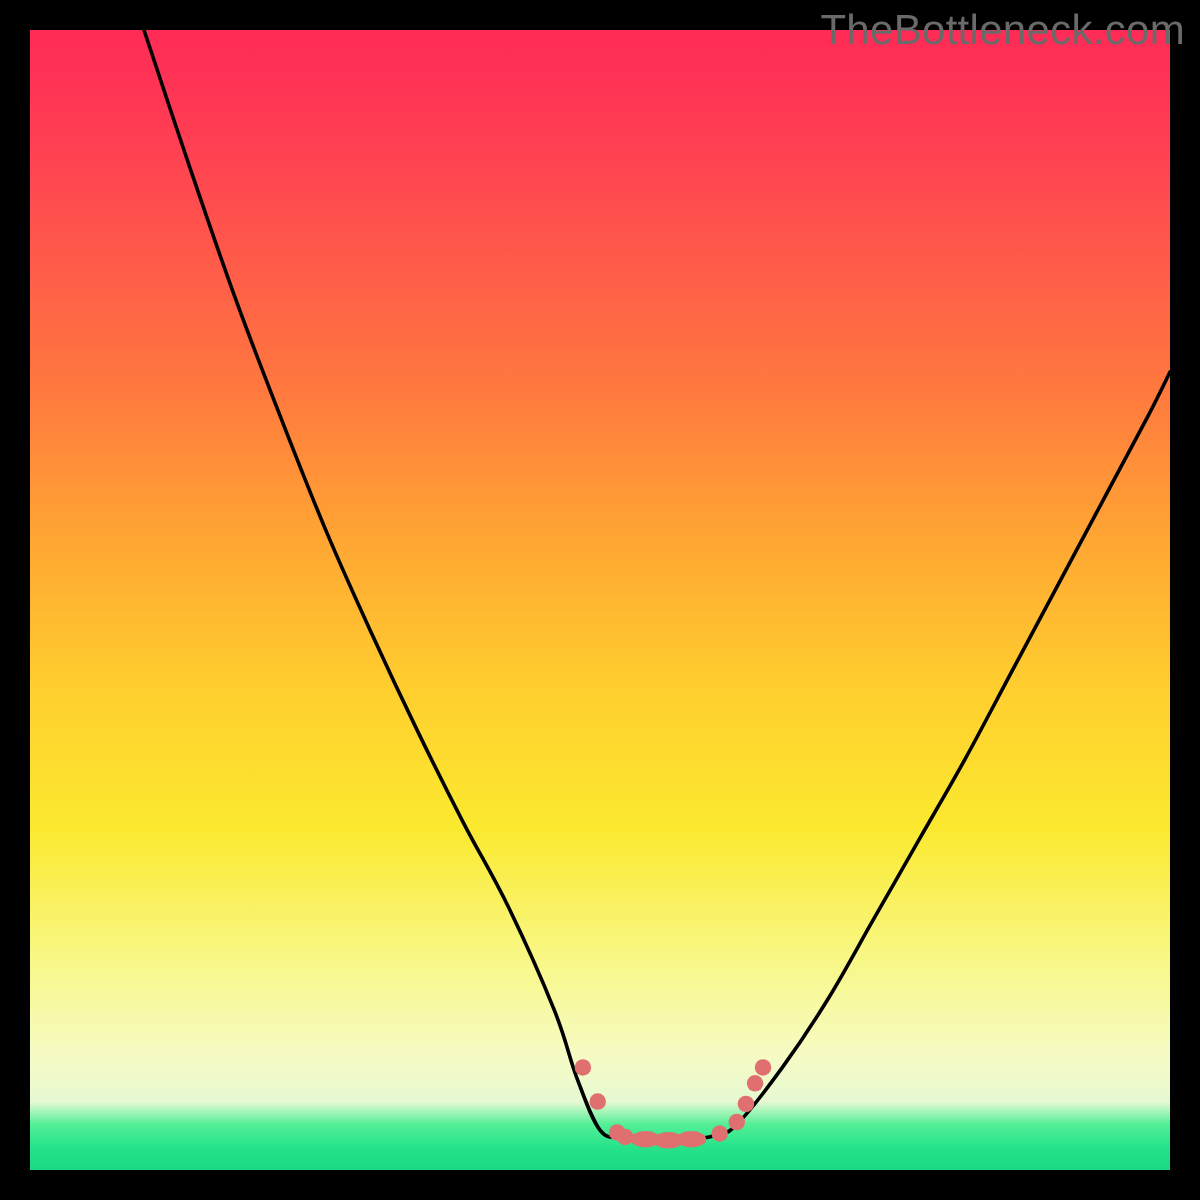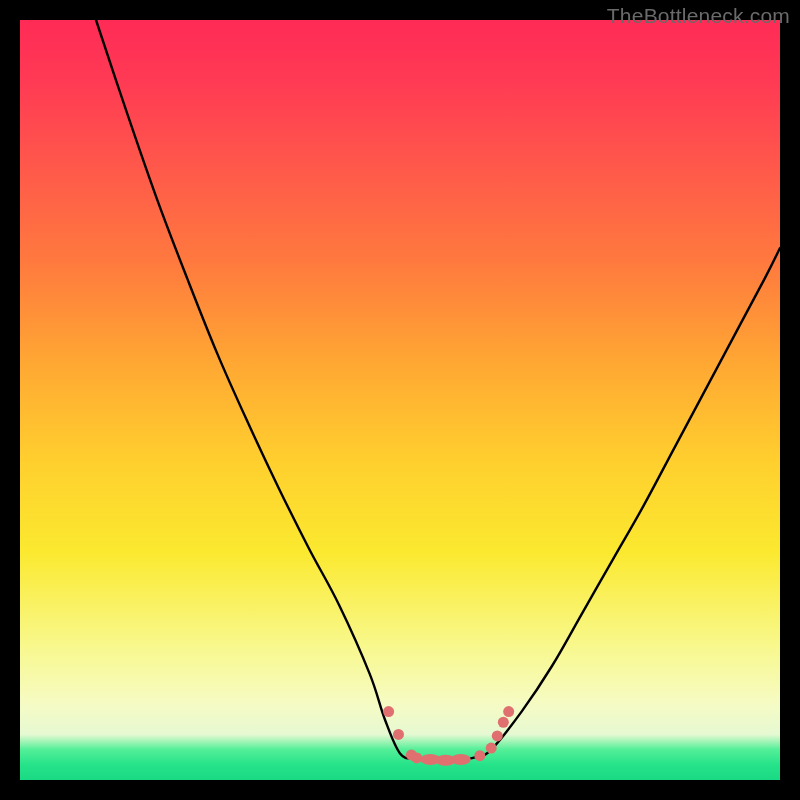--- a/index.html
+++ b/index.html
@@ -49,21 +49,21 @@
     top: 0;
     width: 760px;
     height: 760px;
     overflow: visible;
   }
   .watermark {
     position: absolute;
     top: 4px;
     right: 10px;
     color: #6a6a6a;
-    font-size: 21px;
+    font-size: 28px;
     letter-spacing: 0.2px;
     font-weight: 500;
     user-select: none;
   }
 </style>
 </head>
 <body>
 
 <div class="frame">
   <div class="plot"></div>

